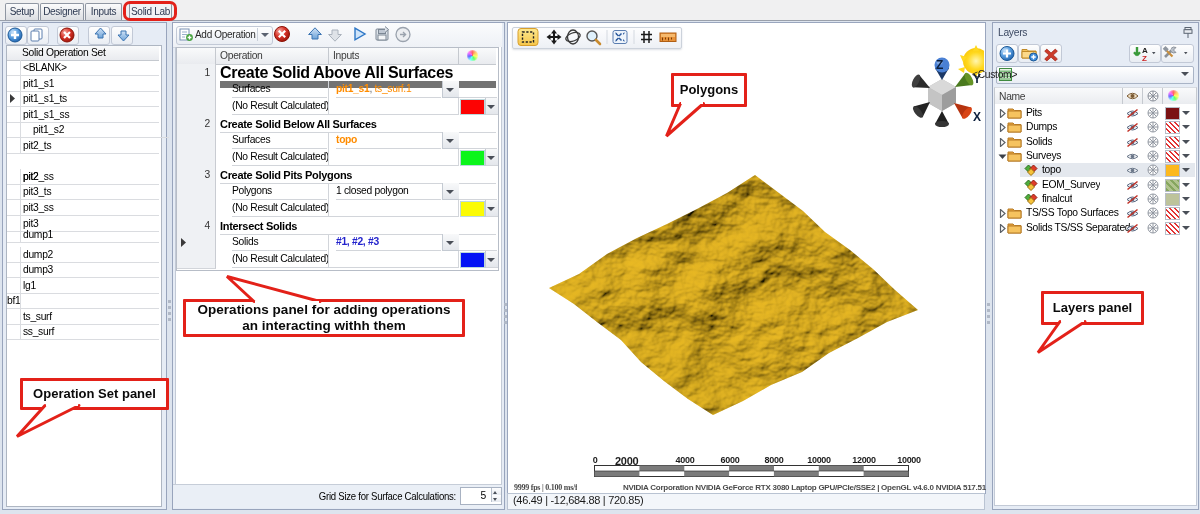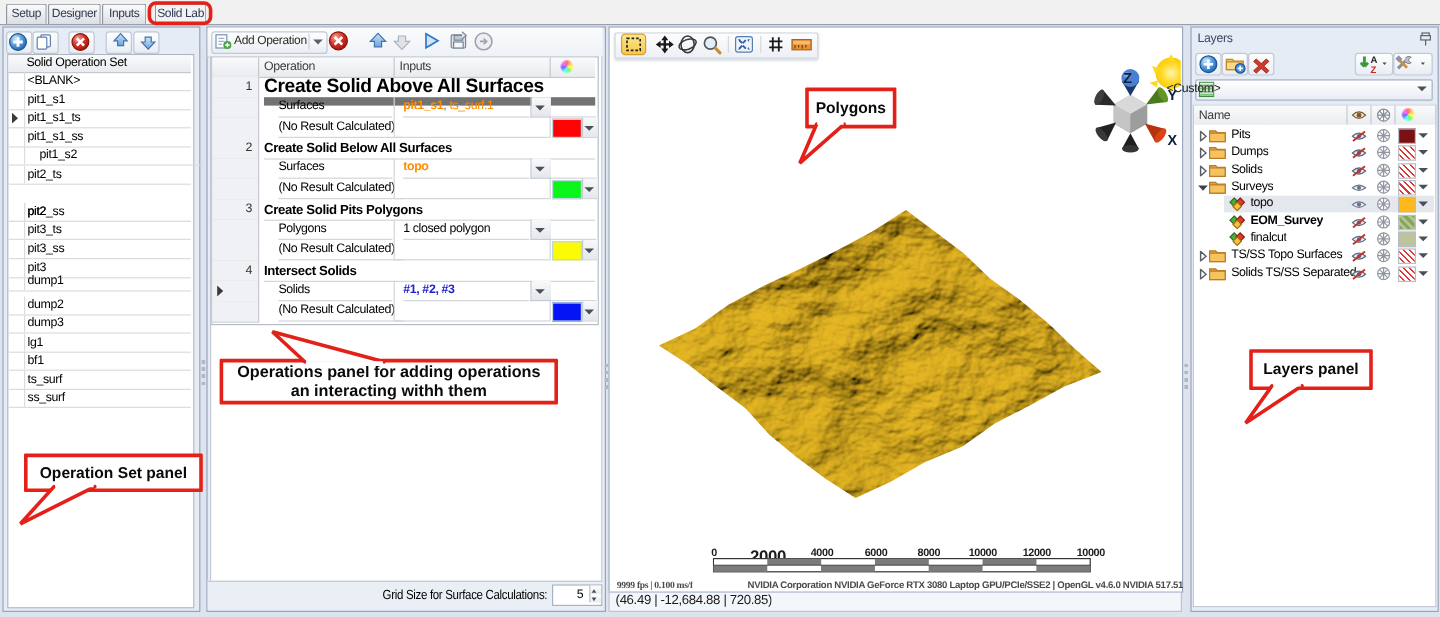--- a/index.html
+++ b/index.html
@@ -81,21 +81,21 @@
     <div class="cell" style="left:7px;top:138px;width:152px;height:15px;line-height:15px;border-bottom:1px solid #dadce0;"><div class="abs" style="left:13px;top:0;width:1px;height:15px;background:#dadce0;"></div><span style="margin-left:16px;">pit2_ts</span></div>
     <div class="cell" style="left:7px;top:169px;width:152px;height:15px;line-height:15px;border-bottom:1px solid #dadce0;"><div class="abs" style="left:13px;top:0;width:1px;height:15px;background:#dadce0;"></div><span style="margin-left:16px;">pit2_ss</span></div>
     <div class="cell" style="left:7px;top:169px;width:152px;height:15px;line-height:15px;border-bottom:1px solid #dadce0;"><div class="abs" style="left:13px;top:0;width:1px;height:15px;background:#dadce0;"></div><span style="margin-left:16px;">pit2</span></div>
     <div class="cell" style="left:7px;top:184px;width:152px;height:15px;line-height:15px;border-bottom:1px solid #dadce0;"><div class="abs" style="left:13px;top:0;width:1px;height:15px;background:#dadce0;"></div><span style="margin-left:16px;">pit3_ts</span></div>
     <div class="cell" style="left:7px;top:200px;width:152px;height:15px;line-height:15px;border-bottom:1px solid #dadce0;"><div class="abs" style="left:13px;top:0;width:1px;height:15px;background:#dadce0;"></div><span style="margin-left:16px;">pit3_ss</span></div>
     <div class="cell" style="left:7px;top:216px;width:152px;height:15px;line-height:15px;border-bottom:1px solid #dadce0;"><div class="abs" style="left:13px;top:0;width:1px;height:15px;background:#dadce0;"></div><span style="margin-left:16px;">pit3</span></div>
     <div class="cell" style="left:7px;top:227px;width:152px;height:15px;line-height:15px;border-bottom:1px solid #dadce0;"><div class="abs" style="left:13px;top:0;width:1px;height:15px;background:#dadce0;"></div><span style="margin-left:16px;">dump1</span></div>
     <div class="cell" style="left:7px;top:247px;width:152px;height:15px;line-height:15px;border-bottom:1px solid #dadce0;"><div class="abs" style="left:13px;top:0;width:1px;height:15px;background:#dadce0;"></div><span style="margin-left:16px;">dump2</span></div>
     <div class="cell" style="left:7px;top:262px;width:152px;height:15px;line-height:15px;border-bottom:1px solid #dadce0;"><div class="abs" style="left:13px;top:0;width:1px;height:15px;background:#dadce0;"></div><span style="margin-left:16px;">dump3</span></div>
     <div class="cell" style="left:7px;top:278px;width:152px;height:15px;line-height:15px;border-bottom:1px solid #dadce0;"><div class="abs" style="left:13px;top:0;width:1px;height:15px;background:#dadce0;"></div><span style="margin-left:16px;">lg1</span></div>
-    <div class="cell" style="left:7px;top:293px;width:152px;height:15px;line-height:15px;border-bottom:1px solid #dadce0;"><div class="abs" style="left:13px;top:0;width:1px;height:15px;background:#dadce0;"></div><span style="margin-left:16px;">bf1</span></div>
+    <div class="cell" style="left:7px;top:293px;width:152px;height:15px;line-height:15px;border-bottom:1px solid #dadce0;"><div class="abs" style="left:13px;top:0;width:1px;height:15px;background:#dadce0;"></div><span style="">bf1</span></div>
     <div class="cell" style="left:7px;top:309px;width:152px;height:15px;line-height:15px;border-bottom:1px solid #dadce0;"><div class="abs" style="left:13px;top:0;width:1px;height:15px;background:#dadce0;"></div><span style="margin-left:16px;">ts_surf</span></div>
     <div class="cell" style="left:7px;top:324px;width:152px;height:15px;line-height:15px;border-bottom:1px solid #dadce0;"><div class="abs" style="left:13px;top:0;width:1px;height:15px;background:#dadce0;"></div><span style="margin-left:16px;">ss_surf</span></div>
     <div class="abs" style="left:7px;top:46px;width:0px;"></div>
   </div>
 
   <div class="panel" style="left:172px;top:22px;width:331px;height:486px;"></div>
   <div id="midtoolbar">
     <div class="abs" style="left:173px;top:23px;width:329px;height:24px;background:linear-gradient(#fbfcfd,#eef1f6);border-bottom:1px solid #d4d9e1;"></div>
     <div class="btn" style="left:176px;top:26px;width:95px;height:17px;"></div>
     <svg class="abs" style="left:179px;top:28px;" width="14" height="14" viewBox="0 0 14 14">
@@ -328,21 +328,21 @@
           <circle cx="0" cy="-30" r="7.5" fill="#4a80d4"></circle>
           <ellipse cx="-2.5" cy="-32.5" rx="3" ry="2.2" fill="#7fa8e4"></ellipse>
       </g>
       <text x="36" y="24" font-family="Liberation Sans" font-size="12" font-weight="bold" fill="#0b1e3c">Z</text>
       <text x="73" y="38" font-family="Liberation Sans" font-size="12" font-weight="bold" fill="#0b1e3c">Y</text>
       <text x="73" y="76" font-family="Liberation Sans" font-size="12" font-weight="bold" fill="#0b1e3c">X</text>
     </svg>
   </div>
   <div id="scalebar">
     <div class="cell" style="left:570px;top:455px;width:50px;text-align:center;font-size:9px;font-weight:bold;color:#1c1c1c;">0</div>
-    <div class="cell" style="left:615px;top:455px;width:50px;text-align:center;font-size:14px;font-weight:bold;color:#1c1c1c;">2000</div>
+    <div class="cell" style="left:615px;top:455px;width:50px;font-size:11px;font-weight:bold;color:#1c1c1c;">2000</div>
     <div class="cell" style="left:660px;top:455px;width:50px;text-align:center;font-size:9px;font-weight:bold;color:#1c1c1c;">4000</div>
     <div class="cell" style="left:705px;top:455px;width:50px;text-align:center;font-size:9px;font-weight:bold;color:#1c1c1c;">6000</div>
     <div class="cell" style="left:749px;top:455px;width:50px;text-align:center;font-size:9px;font-weight:bold;color:#1c1c1c;">8000</div>
     <div class="cell" style="left:794px;top:455px;width:50px;text-align:center;font-size:9px;font-weight:bold;color:#1c1c1c;">10000</div>
     <div class="cell" style="left:839px;top:455px;width:50px;text-align:center;font-size:9px;font-weight:bold;color:#1c1c1c;">12000</div>
     <div class="cell" style="left:884px;top:455px;width:50px;text-align:center;font-size:9px;font-weight:bold;color:#1c1c1c;">10000</div>
     <svg class="abs" style="left:594px;top:465px;" width="316" height="13">
         <rect x="0.5" y="0.5" width="314.0" height="11" fill="#fff" stroke="#333"></rect>
         <rect x="0.5" y="6" width="44.9" height="5.5" fill="#7b7b7b"></rect>
         <rect x="45.4" y="0.5" width="44.9" height="5.5" fill="#7b7b7b"></rect>
@@ -513,21 +513,21 @@
       <circle cx="6" cy="6" r="5" fill="#fdfdfd" stroke="#9298a2"></circle>
       <path d="M6 1v10M1 6h10M2.5 2.5l7 7M9.5 2.5l-7 7" stroke="#9298a2"></path>
     </svg>
     <div class="abs" style="left:1165px;top:164px;width:13px;height:11px;border:1px solid #b8bec8;background:#fcb81d;"></div>
     <div class="dd" style="left:1182px;top:168px;"></div>
     <svg class="abs" style="left:1024px;top:179px;" width="14" height="12" viewBox="0 0 14 12">
       <path d="M4.5 1L8 4.5 4.5 8 1 4.5Z" fill="#4fae3c" stroke="#2c6e20"></path>
       <path d="M9.5 1L13 4.5 9.5 8 6 4.5Z" fill="#e03c28" stroke="#8e1c10"></path>
       <path d="M7 4.5L10.5 8 7 11.5 3.5 8Z" fill="#f6c23a" stroke="#9a7010"></path>
     </svg>
-    <div class="cell" style="left:1042px;top:178px;height:14px;line-height:14px;font-weight:bold;">EOM_Survey</div>
+    <div class="cell" style="left:1042px;top:178px;height:14px;line-height:14px;">EOM_Survey</div>
     <svg class="abs" style="left:1126px;top:180px;" width="13" height="11" viewBox="0 0 13 11">
       <path d="M1 5.5q5.5-5 11 0q-5.5 5-11 0Z" fill="#e8ecf2" stroke="#5a6880" stroke-width="1"></path>
       <circle cx="6.5" cy="5.5" r="1.8" fill="#5a6880"></circle>
       <line x1="1.5" y1="9.5" x2="11.5" y2="1.5" stroke="#c23328" stroke-width="1.6"></line>
     </svg>
     <svg class="abs" style="left:1147px;top:179px;" width="12" height="12" viewBox="0 0 12 12">
       <circle cx="6" cy="6" r="5" fill="#fdfdfd" stroke="#9298a2"></circle>
       <path d="M6 1v10M1 6h10M2.5 2.5l7 7M9.5 2.5l-7 7" stroke="#9298a2"></path>
     </svg>
     <div class="abs" style="left:1165px;top:179px;width:13px;height:11px;border:1px solid #b8bec8;background:repeating-linear-gradient(45deg,#86a65e 0 2.5px,#b2c48e 2.5px 5px);"></div>

